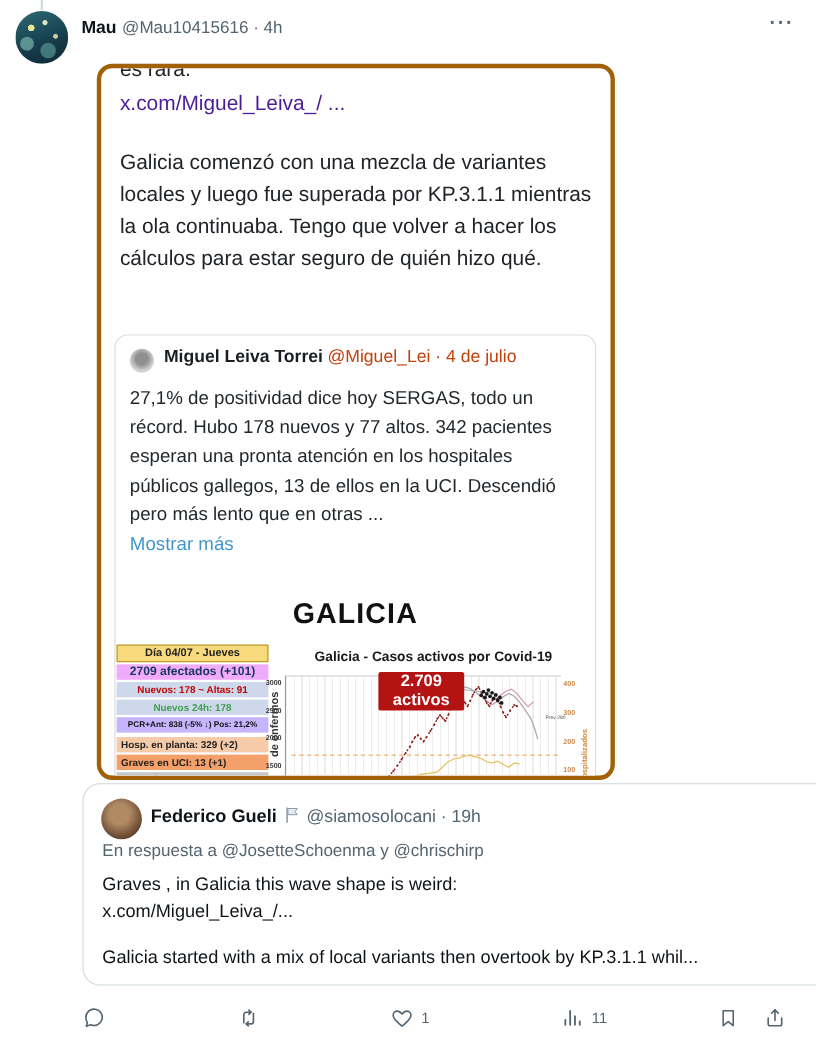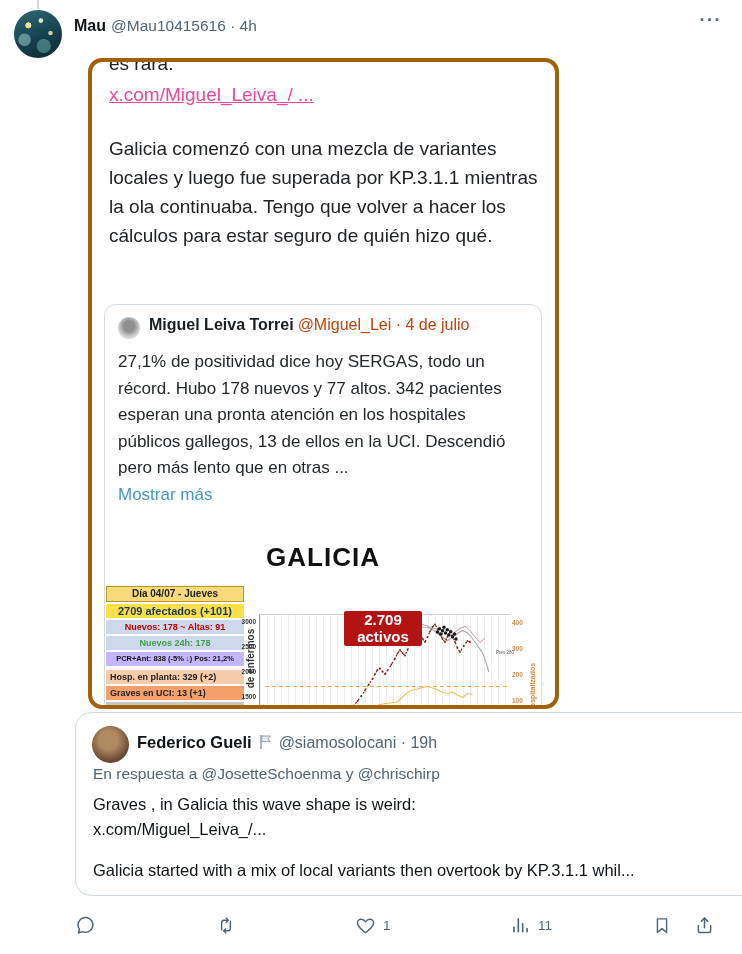--- a/index.html
+++ b/index.html
@@ -25,21 +25,21 @@
   .name-row .hd{color:#536471;font-weight:normal;margin-left:5px;font-size:15.5px;}
   .more-dots{right:20px;top:10px;color:#536471;font-size:18px;font-weight:bold;letter-spacing:1.5px;cursor:pointer;}
 
   
   .media-card{
     left:88px;top:58px;width:463px;height:643px;background:#fff;
     border:4px solid #a16207;border-radius:14px;overflow:hidden;
   }
   .clip-line{position:absolute;left:17px;top:0;height:13px;overflow:hidden;font-size:19px;color:#202327;}
   .clip-line span{display:block;margin-top:-9px;}
-  .img-link{position:absolute;left:17px;top:22px;font-size:19px;color:#ec4899;text-decoration:underline;}
+  .img-link{position:absolute;left:17px;top:22px;font-size:19px;color:#4c1d95;}
   .img-body{position:absolute;left:17px;top:72px;width:432px;font-size:19px;line-height:29px;color:#202327;}
 
   
   .inner-card{
     position:absolute;left:12px;top:242px;width:438px;height:410px;
     border:1px solid #d5dde3;border-radius:12px;background:#fff;box-sizing:border-box;
   }
   .inner-head{position:absolute;left:13px;top:11px;white-space:nowrap;font-size:16px;}
   .avatar-inner{
     position:absolute;left:13px;top:12px;width:22px;height:22px;border-radius:50%;
@@ -50,21 +50,21 @@
   .inner-head .hd{color:#c2410c;margin-left:4px;}
   .inner-text{position:absolute;left:13px;top:44px;width:412px;font-size:17px;line-height:26.5px;color:#23282d;}
   .show-more{color:#4196ce;}
 
   
   .gal-title{position:absolute;left:12px;top:480px;width:438px;text-align:center;
     font-weight:bold;font-size:26px;letter-spacing:1px;color:#111;}
   .stats{position:absolute;left:14px;top:524px;width:138px;font-weight:bold;text-align:center;}
   .stats .row{margin-bottom:2px;padding:2px 1px;font-size:9px;line-height:10px;box-sizing:border-box;}
   .r-yellow{background:#f7da7c;border:1px solid #b7962a;color:#222;font-size:10px !important;}
-  .r-blue-big{background:#fde047;color:#17365d;font-size:11px !important;}
+  .r-blue-big{background:#f0abfc;color:#17365d;font-size:11px !important;}
   .r-blue-red{background:#cdd9eb;color:#c00000;}
   .r-blue-green{background:#cdd9eb;color:#3f9c4e;}
   .r-blue-black{background:#c4b5fd;color:#111;font-size:7.5px !important;}
   .r-orange1{background:#f6cbaa;color:#222;text-align:left;padding-left:4px !important;margin-top:4px;}
   .r-orange2{background:#f4a06a;color:#222;text-align:left;padding-left:4px !important;}
   .r-gray{background:#c6c6c6;color:#111;text-align:left;padding-left:4px !important;}
 
   .chart-title{position:absolute;left:152px;top:528px;width:300px;text-align:center;
     font-weight:bold;font-size:12.5px;color:#1a1a1a;}
   .plot{
@@ -143,20 +143,21 @@
     <div class="row r-yellow">Día 04/07 - Jueves</div>
     <div class="row r-blue-big">2709 afectados (+101)</div>
     <div class="row r-blue-red">Nuevos: 178 ~ Altas: 91</div>
     <div class="row r-blue-green">Nuevos 24h: 178</div>
     <div class="row r-blue-black">PCR+Ant: 838 (-5% ↓) Pos: 21,2%</div>
     <div class="row r-orange1">Hosp. en planta: 329 (+2)</div>
     <div class="row r-orange2">Graves en UCI: 13 (+1)</div>
     <div class="row r-gray">Defunciones: 0   Totales: 4211</div>
   </div>
 
+  <div class="chart-title">Galicia  -  Casos activos por Covid-19</div>
 
   <div class="ylab">de enfermos</div>
   <div class="ltick" style="left:140px;top:556px;">3000</div>
   <div class="ltick" style="left:140px;top:581px;">2500</div>
   <div class="ltick" style="left:140px;top:606px;">2000</div>
   <div class="ltick" style="left:140px;top:631px;">1500</div>
 
   <div class="plot">
     <svg width="250" height="140" viewBox="0 0 250 140" xmlns="http://www.w3.org/2000/svg">
         <polyline points="5.0,71.5 247.5,71.5" fill="none" stroke="#f0a04a" stroke-width="0.9" stroke-dasharray="4,3"></polyline>

